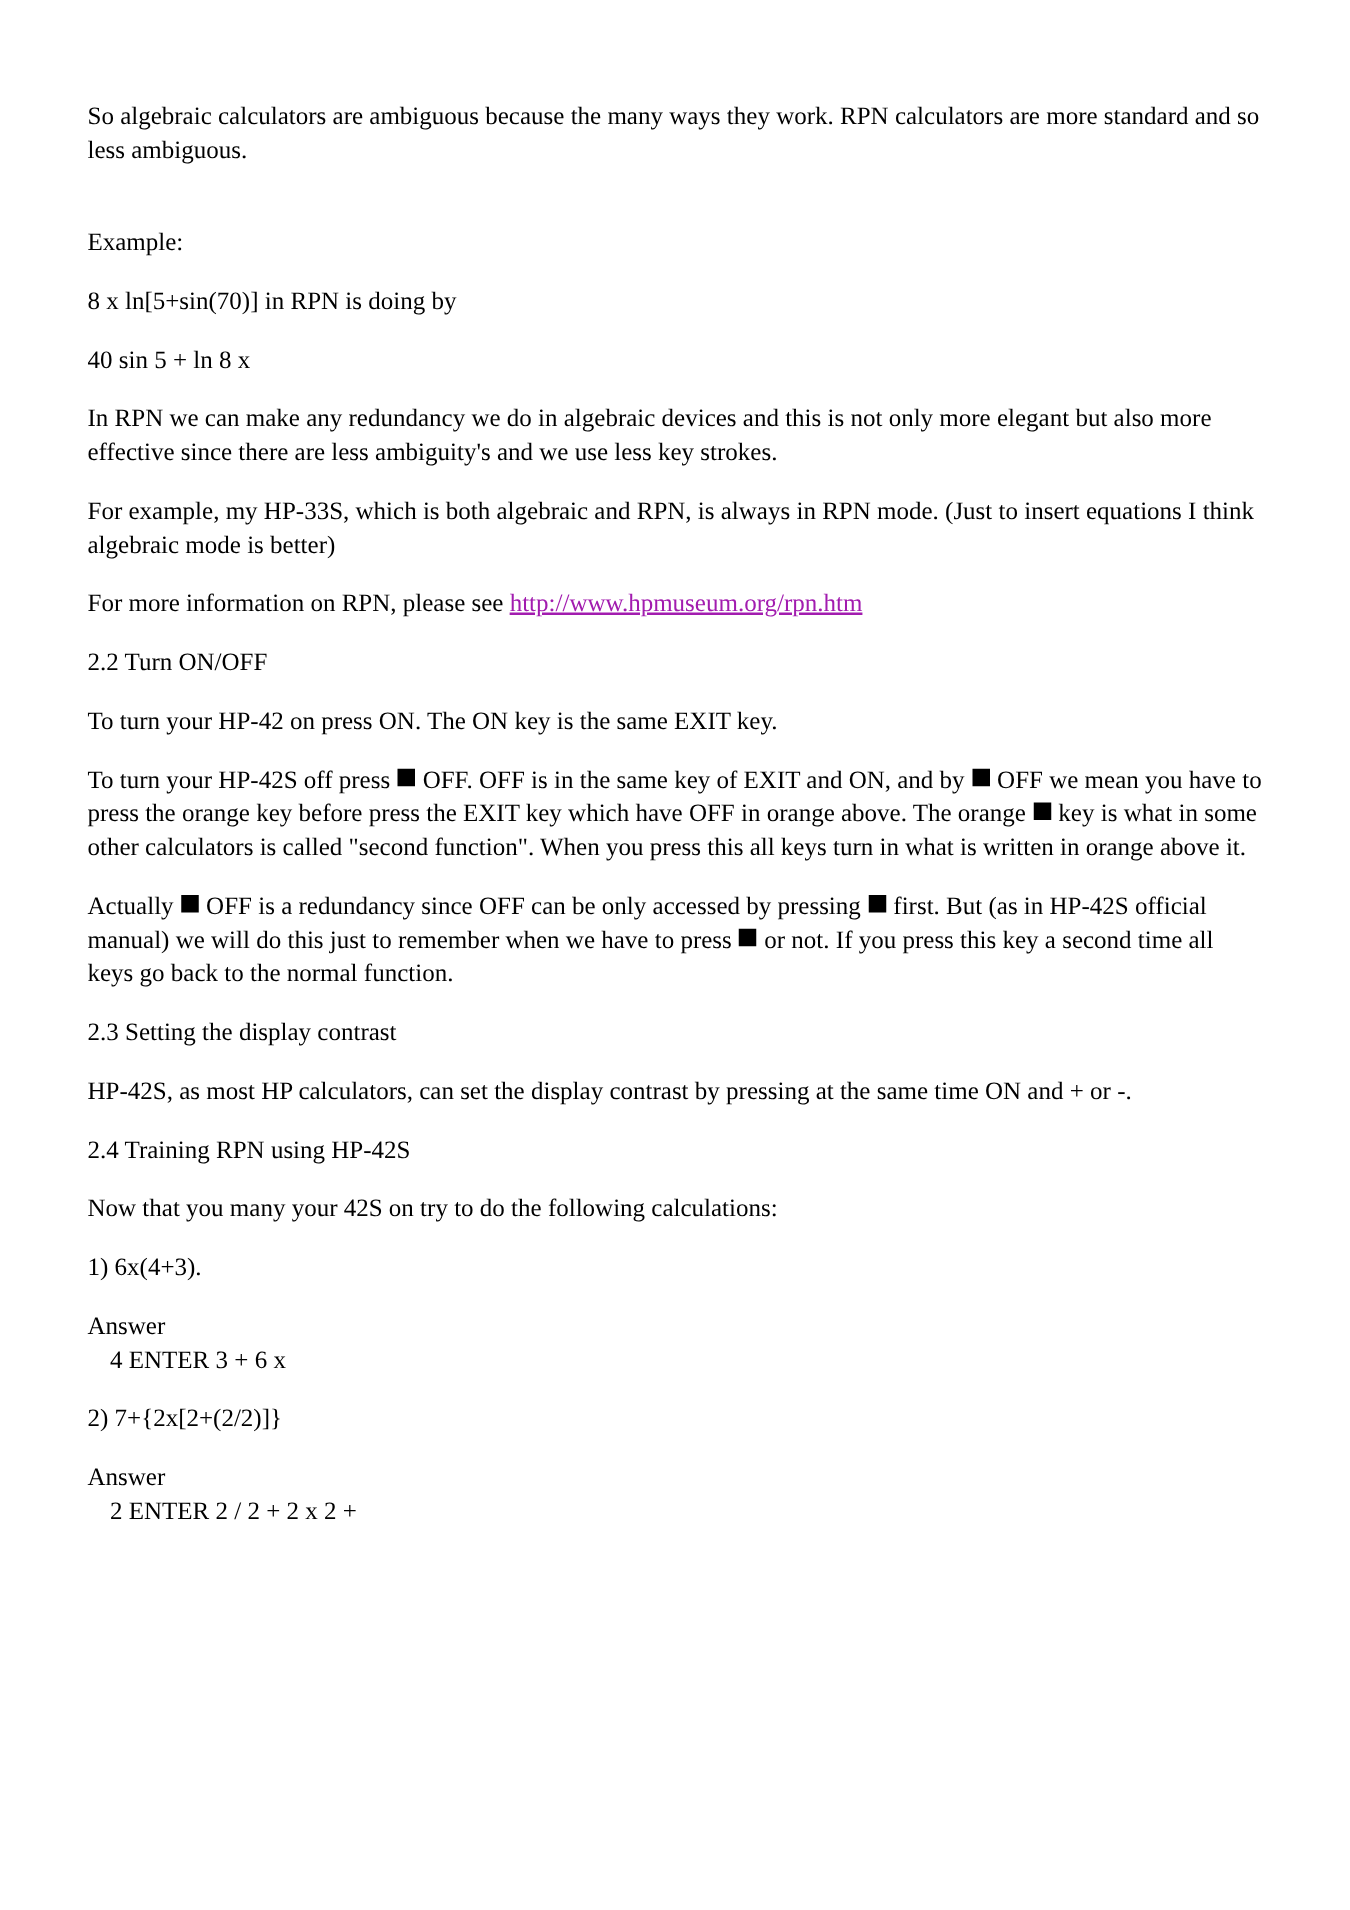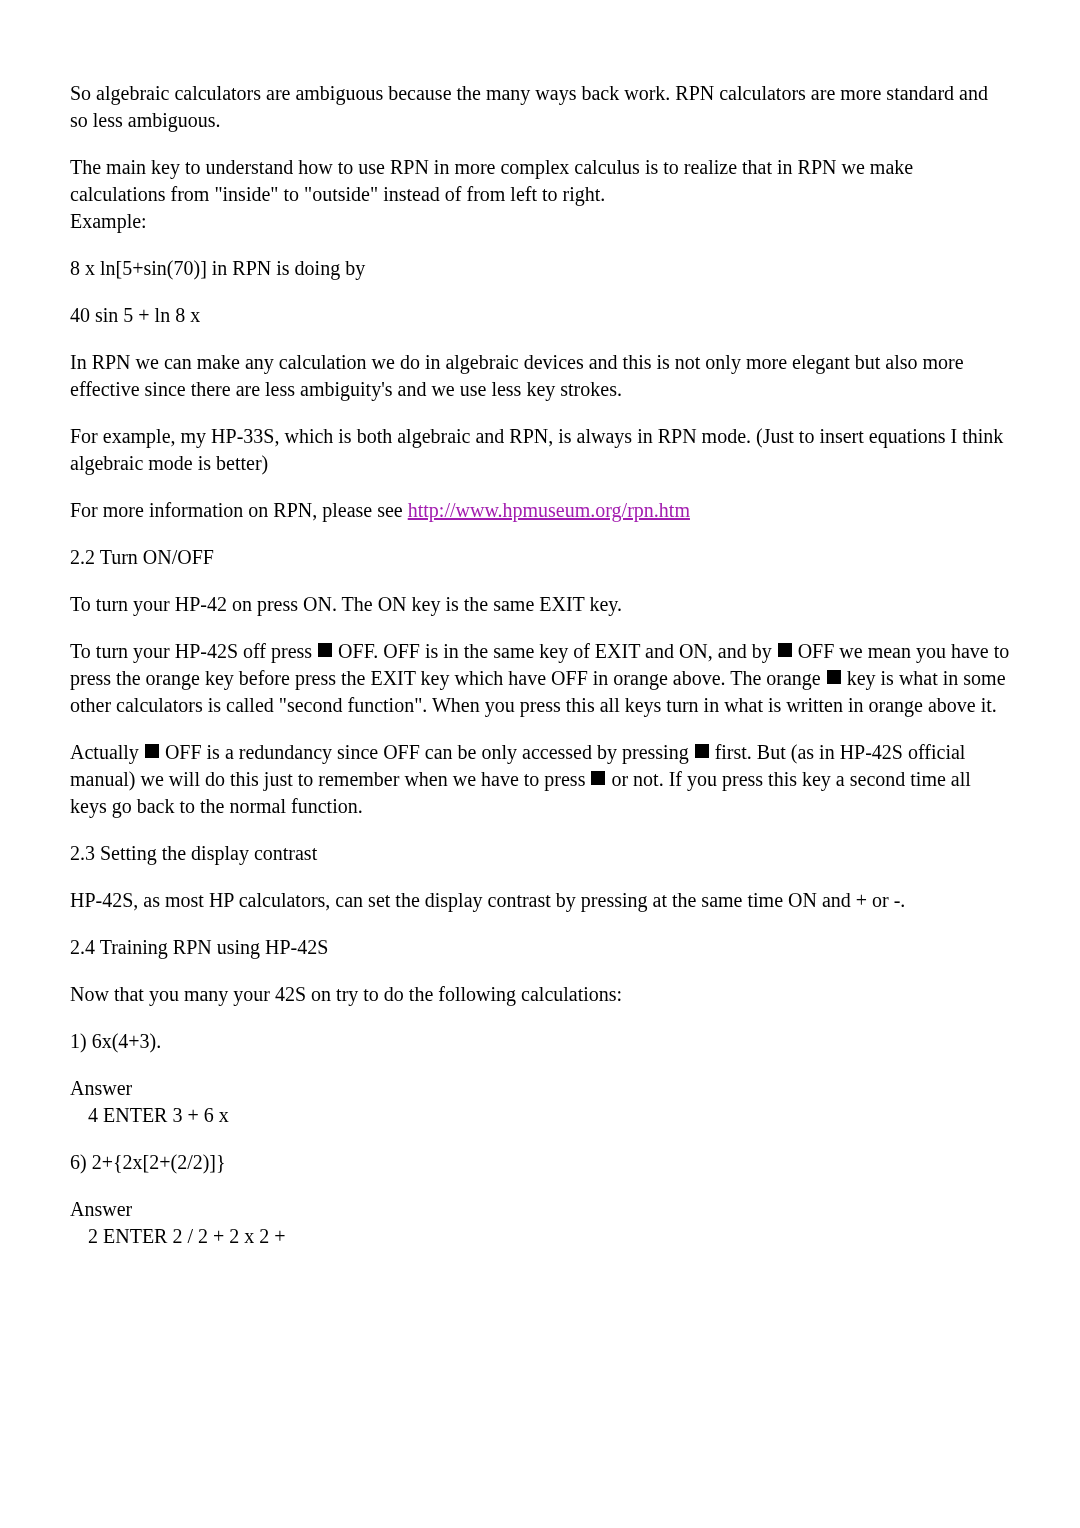--- a/index.html
+++ b/index.html
@@ -36,32 +36,32 @@
   .indent {
     padding-left: 18px;
   }
   .tight {
     margin-bottom: 0;
   }
 </style>
 </head>
 <body>
 
-<p>So algebraic calculators are ambiguous because the many ways back work. RPN calculators are more standard and so less ambiguous.</p>
+<p>So algebraic calculators are ambiguous because the many ways they work. RPN calculators are more standard and so less ambiguous.</p>
 
 <p>
-  <span>The main key to understand how to use RPN in more complex calculus is to realize that in RPN we make calculations from "inside" to "outside" instead of from left to right.</span><br>
+  <br>
   <span>Example:</span>
 </p>
 
 <p>8 x ln[5+sin(70)] in RPN is doing by</p>
 
 <p>40 sin 5 + ln 8 x</p>
 
-<p>In RPN we can make any calculation we do in algebraic devices and this is not only more elegant but also more effective since there are less ambiguity's and we use less key strokes.</p>
+<p>In RPN we can make any redundancy we do in algebraic devices and this is not only more elegant but also more effective since there are less ambiguity's and we use less key strokes.</p>
 
 <p>For example, my HP-33S, which is both algebraic and RPN, is always in RPN mode. (Just to insert equations I think algebraic mode is better)</p>
 
 <p>
   <span>For more information on RPN, please see </span><a href="#">http://www.hpmuseum.org/rpn.htm</a>
 </p>
 
 <p class="section-heading">2.2 Turn ON/OFF</p>
 
 <p>To turn your HP-42 on press ON. The ON key is the same EXIT key.</p>
@@ -82,18 +82,18 @@
 
 <p> Now that you many your 42S on try to do the following calculations:</p>
 
 <p>1) 6x(4+3).</p>
 
 <p>
   <span>Answer</span><br>
   <span class="indent">4 ENTER 3 + 6 x</span>
 </p>
 
-<p>6) 2+{2x[2+(2/2)]}</p>
+<p>2) 7+{2x[2+(2/2)]}</p>
 
 <p class="tight">
   <span>Answer</span><br>
   <span class="indent">2 ENTER 2 / 2 + 2 x 2 +</span>
 </p>
 
 </body></html>

